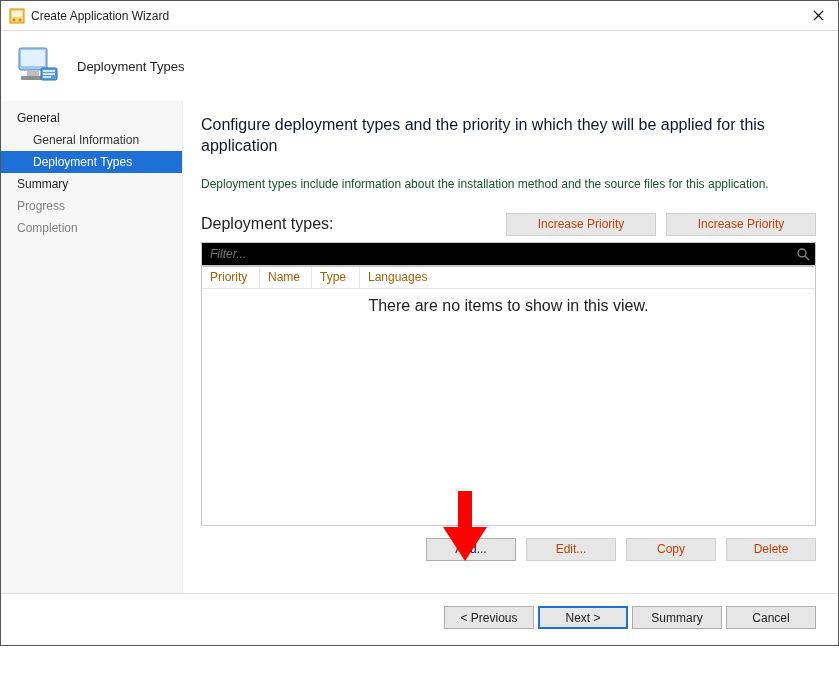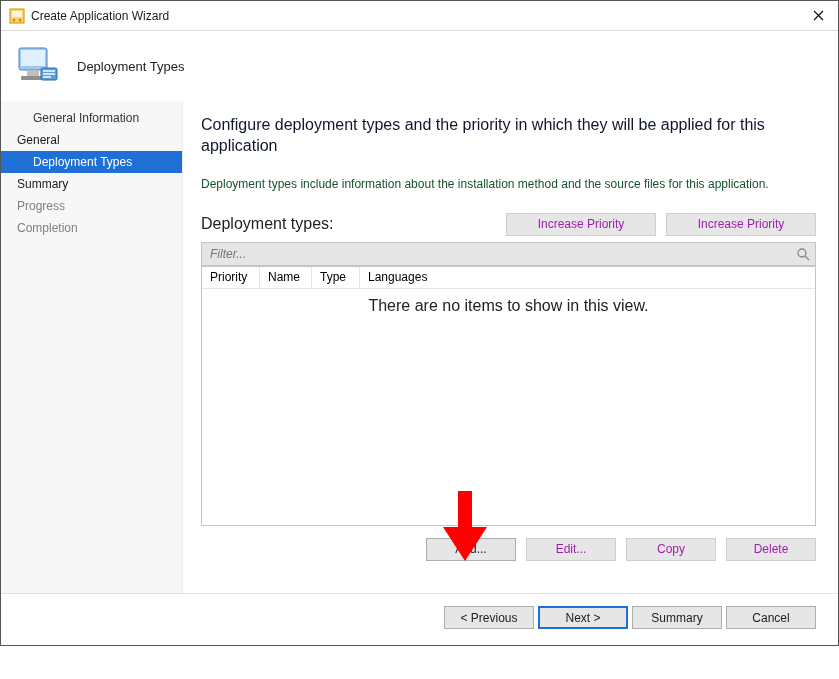--- a/index.html
+++ b/index.html
@@ -120,27 +120,27 @@
     padding:0 10px;
     background:#e6e6e6;
     border:1px solid #adadad;
     font-size:12px;
     color:#222;
     display:inline-flex;align-items:center;justify-content:center;
     font-family:inherit;
   }
   .btn.wide{ min-width:150px; }
   .btn.xl{ min-width:90px; }
-  .btn.disabled { color:#a21caf; border-color:#cfcfcf; background:#e6e6e6; }
+  .btn.disabled { color:#c2410c; border-color:#cfcfcf; background:#e6e6e6; }
   .btn.primary-outline { border:2px solid #1e6fd6; background:#e6e6e6; }
   
   .filter-box {
     height:24px;
     border:1px solid #c5c5c5;
-    background:#e5e5e5;
+    background:#000000;
     display:flex;
     align-items:center;
     padding:0 4px 0 6px;
     margin-bottom:0;
   }
   .filter-box input {
     flex:1;border:0;outline:0;background:transparent;
     font-style:italic;color:#777;font-size:12px;
     font-family:inherit;
   }
@@ -158,21 +158,21 @@
   .list-head {
     height:22px;
     display:flex;
     border-bottom:1px solid #e4e4e4;
     background:#ffffff;
     font-size:12px;
   }
   .list-head .col {
     padding:3px 8px;
     border-right:1px solid #e4e4e4;
-    color:#000000;
+    color:#a16207;
   }
   .list-head .col:last-child{border-right:0;}
   .list-empty {
     flex:1;
     display:flex;
     justify-content:center;
     padding-top:8px;
     font-size:16px;
     color:#222;
   }
@@ -235,22 +235,22 @@
         <rect x="30" y="31" width="12" height="2" fill="#cfe6fb"></rect>
         <rect x="30" y="34" width="8" height="2" fill="#cfe6fb"></rect>
       </svg>
     </div>
     <div class="header-title">Deployment Types</div>
   </div>
 
   <div class="body">
 
     <div class="nav">
+      <div class="nav-item section">General</div>
       <div class="nav-item sub">General Information</div>
-      <div class="nav-item section">General</div>
       <div class="nav-item sub selected">Deployment Types</div>
       <div class="nav-item section">Summary</div>
       <div class="nav-item section disabled">Progress</div>
       <div class="nav-item section disabled">Completion</div>
     </div>
 
     <div class="main">
 
       <div class="page-headline">Configure deployment types and the priority in which they will be applied for this application</div>
 

